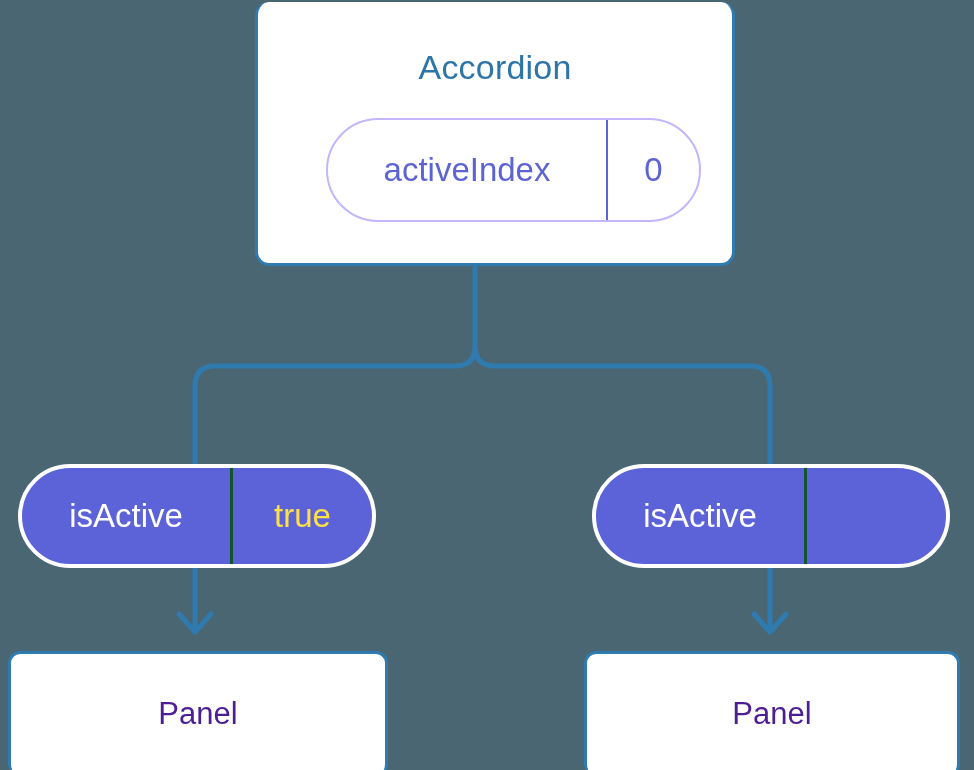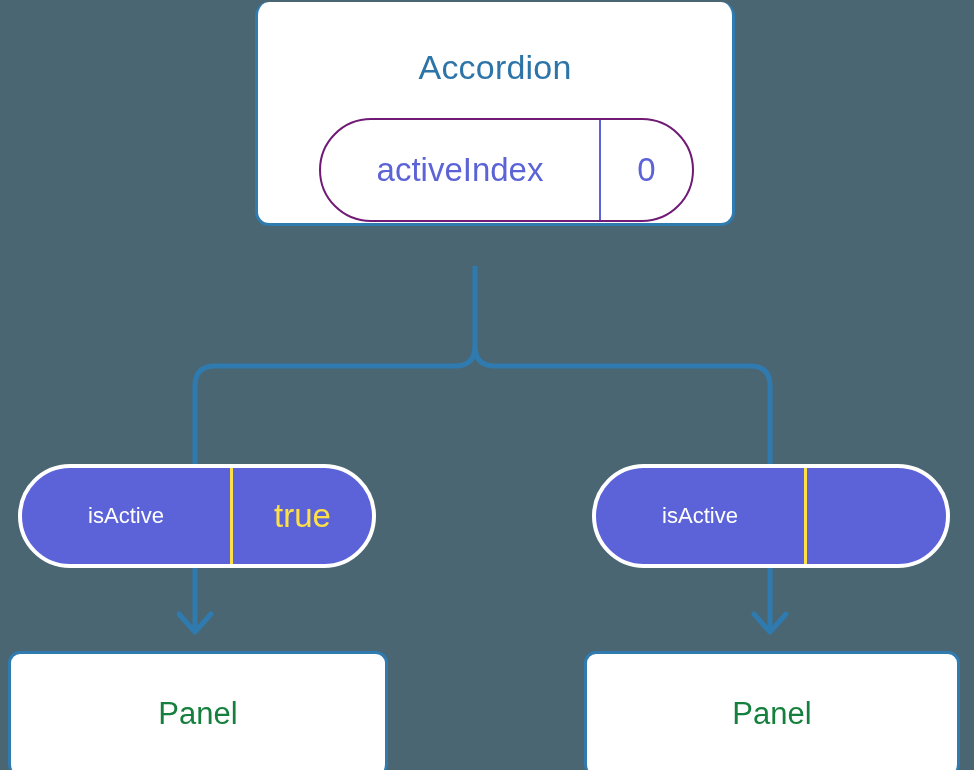--- a/index.html
+++ b/index.html
@@ -32,45 +32,45 @@
     position: absolute;
     background: #ffffff;
     border-radius: 14px;
     z-index: 2;
     box-sizing: border-box;
   }
   #accordion-card {
     left: 255px;
     top: 2px;
     width: 480px;
-    height: 224px;
+    height: 264px;
     border: 3px solid #2f7bb0;
     border-top: 0;
     border-radius: 14px;
     display: flex;
     flex-direction: column;
     align-items: center;
   }
   .card-title {
     color: #2d74a8;
     font-size: 34px;
     font-weight: 400;
     letter-spacing: 0.2px;
     margin-top: 48px;
     line-height: 1;
   }
 
   
   #accordion-pill {
     position: absolute;
-    left: 61px;
+    left: 68px;
     top: 116px;
     width: 375px;
     height: 104px;
-    border: 2px solid #701a75;
+    border: 2px solid #c4b5fd;
     border-radius: 52px;
     display: flex;
     align-items: stretch;
     box-sizing: border-box;
     background: #ffffff;
   }
   #accordion-pill .pill-key {
     flex: 0 0 280px;
     display: flex;
     align-items: center;
@@ -100,22 +100,22 @@
     display: flex;
     align-items: stretch;
     z-index: 3;
     overflow: hidden;
   }
   .state-pill .pill-key {
     display: flex;
     align-items: center;
     justify-content: center;
     color: #ffffff;
-    font-size: 22px;
-    border-right: 3px solid #fde047;
+    font-size: 33px;
+    border-right: 3px solid #14532d;
     box-sizing: border-box;
   }
   .state-pill .pill-val {
     flex: 1 1 auto;
     display: flex;
     align-items: center;
     justify-content: center;
     color: #fde047;
     font-size: 33px;
     box-sizing: border-box;
@@ -134,21 +134,21 @@
     box-sizing: border-box;
     border: 3px solid #2f7bb0;
     border-bottom: 0;
     display: flex;
     align-items: flex-start;
     justify-content: center;
   }
   #panel-left  { left: 8px;   top: 651px; width: 380px; height: 125px; }
   #panel-right { left: 584px; top: 651px; width: 376px; height: 125px; }
   .panel-label {
-    color: #15803d;
+    color: #4c1d95;
     font-size: 31px;
     margin-top: 44px;
     line-height: 1;
   }
 </style>
 </head>
 <body>
 
 <div id="stage">
 

